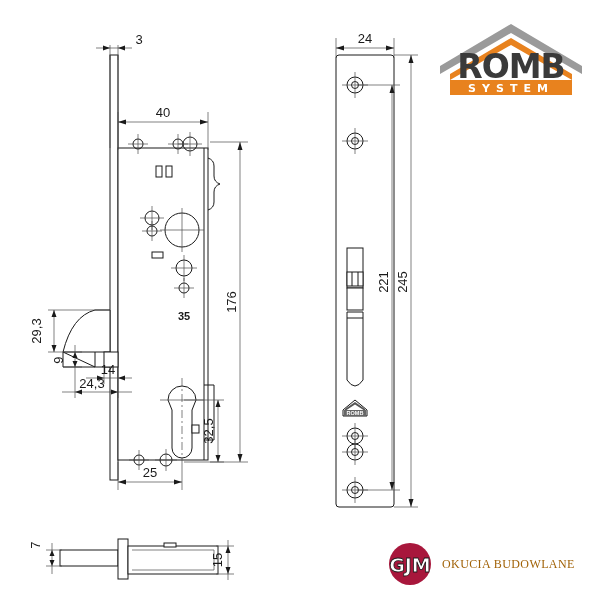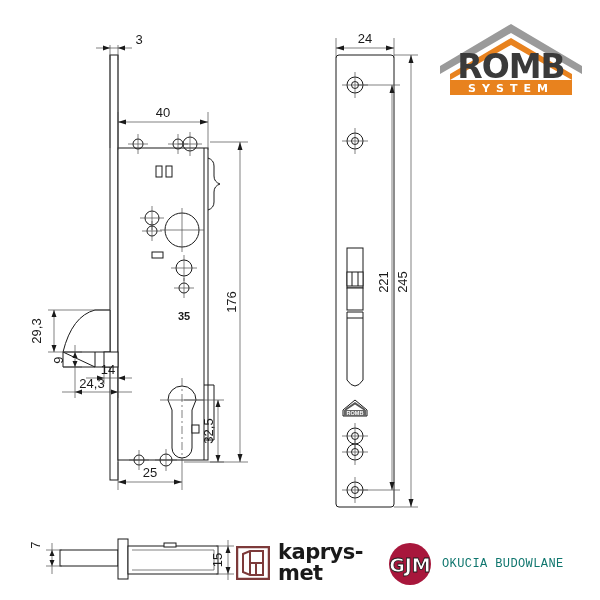--- a/index.html
+++ b/index.html
@@ -65,23 +65,23 @@
     display: flex;
     align-items: center;
     gap: 10px;
   }
   .gjm-mark {
     width: 44px;
     height: 44px;
     flex: 0 0 auto;
   }
   .gjm-word {
-    font-family: Liberation Mono, monospace;
+    font-family: Liberation Serif, serif;
     font-size: 12px;
-    color: #0f766e;
+    color: #a16207;
     letter-spacing: 0.4px;
     white-space: nowrap;
   }
   .dim-text {
     font-family: "Liberation Sans", sans-serif;
     font-size: 13px;
     fill: #1a1a1a;
   }
   .part-text {
     font-family: "Liberation Sans", sans-serif;
@@ -392,30 +392,20 @@
 
       <path d="M22 52 L83 16 L144 52 L144 58 L83 23 L22 58 Z" fill="#E8821E"></path>
 
       <text x="83" y="56" text-anchor="middle" font-family="DejaVu Sans, sans-serif" font-size="33" font-weight="bold" fill="#3a3a3a" letter-spacing="-1">ROMB</text>
 
       <rect x="22" y="58" width="122" height="15" fill="#E8821E"></rect>
       <text x="83" y="70" text-anchor="middle" font-family="DejaVu Sans, sans-serif" font-size="11" font-weight="bold" fill="#ffffff" letter-spacing="6">SYSTEM</text>
     </svg>
   </div>
 
-  <div class="logo-kaprys">
-    <svg class="kaprys-mark" viewBox="0 0 34 34">
-      <rect x="1" y="1" width="32" height="32" fill="none" stroke="#7d3a3a" stroke-width="2.5"></rect>
-      <path d="M7 8 L14 5 L27 5 L27 29 L14 29 L7 26 Z" fill="none" stroke="#7d3a3a" stroke-width="2"></path>
-      <line x1="14" y1="5" x2="14" y2="29" stroke="#7d3a3a" stroke-width="2"></line>
-      <line x1="14" y1="17" x2="27" y2="17" stroke="#7d3a3a" stroke-width="2"></line>
-      <line x1="20" y1="17" x2="20" y2="29" stroke="#7d3a3a" stroke-width="2"></line>
-    </svg>
-    <span class="kaprys-word">kaprys-met</span>
-  </div>
 
   <div class="logo-gjm">
     <svg class="gjm-mark" viewBox="0 0 44 44">
       <circle cx="22" cy="22" r="21" fill="#a8173c"></circle>
       <text x="22" y="30" text-anchor="middle" font-family="DejaVu Sans, sans-serif" font-size="19" font-weight="bold" fill="#ffffff" stroke="#1a1a1a" stroke-width="0.8">GJM</text>
     </svg>
     <span class="gjm-word">OKUCIA BUDOWLANE</span>
   </div>
 
 </div>

